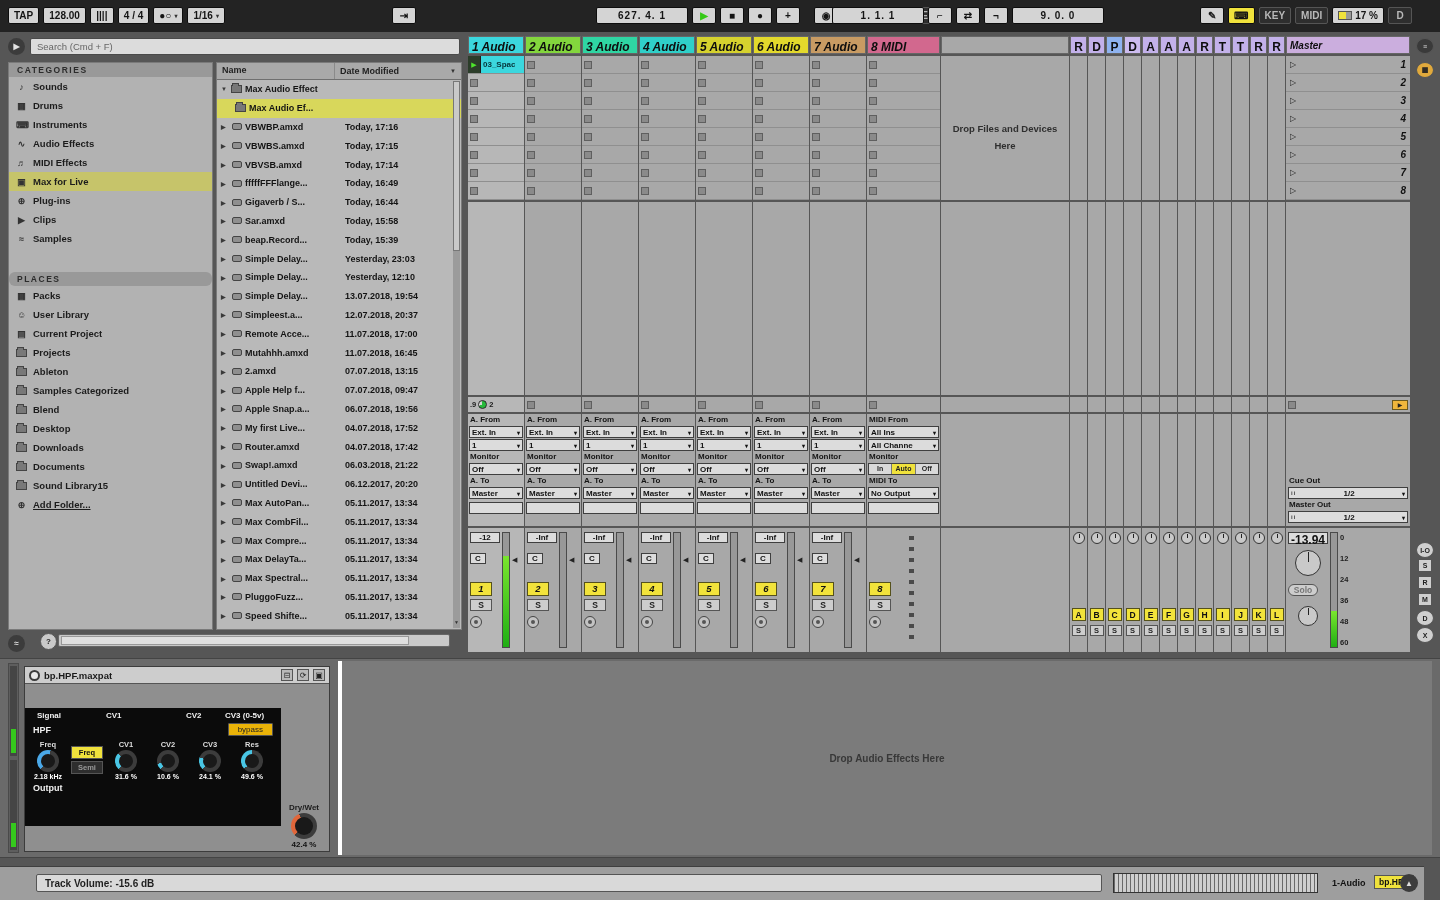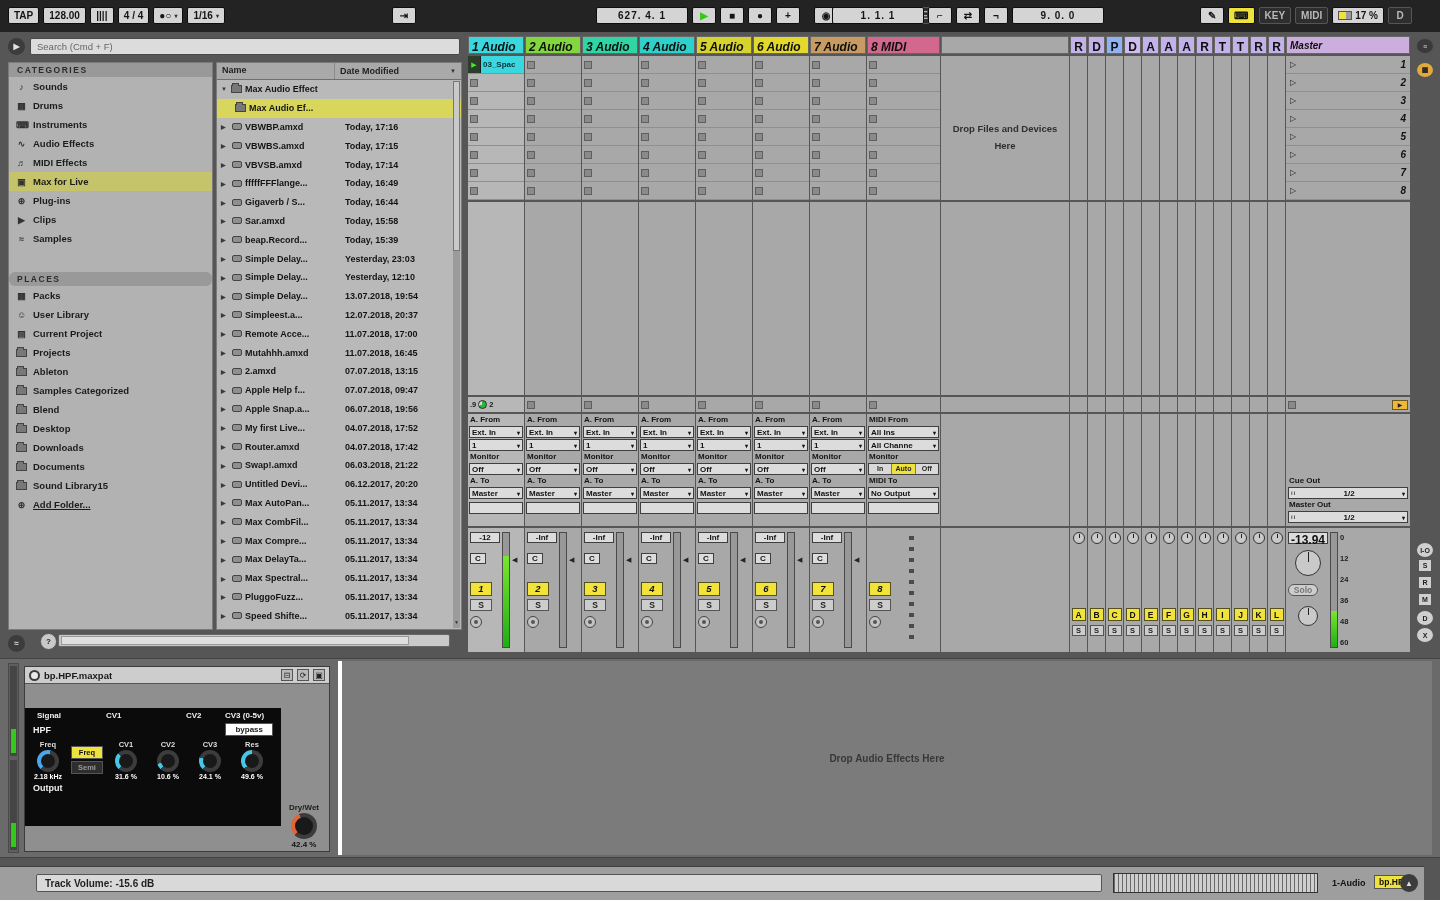--- a/index.html
+++ b/index.html
@@ -172,21 +172,21 @@
   .dev-power { width:11px; height:11px; border-radius:50%; border:2px solid #3a3a3a; background:#e8e8e8; flex:none; }
   .dev-name { font-size:9.5px; font-weight:bold; color:#1a1a1a; flex:1; }
   .dev-ic { width:12px; height:12px; background:#b9b9b9; border:1px solid #555; font-size:8px; color:#222;
             display:flex; align-items:center; justify-content:center; flex:none; }
   .dev-body { position:relative; height:167px; }
   .black-panel { position:absolute; left:0; top:24px; width:256px; height:118px; background:#0b0b0b; color:#f0f0f0; }
   .bp-row.hdr { display:flex; font-size:8px; font-weight:bold; padding:3px 0 2px 12px; }
   .bp-row.hdr span:nth-child(1){ width:69px; } .bp-row.hdr span:nth-child(2){ width:80px; }
   .bp-row.hdr span:nth-child(3){ width:39px; }
   .bp-row.hpf { display:flex; justify-content:space-between; align-items:center; padding:1px 8px; font-size:9px; font-weight:bold; }
-  .bypass { background:#ffffff; color:#222; font-size:8px; font-weight:bold; border:1px solid #555;
+  .bypass { background:#eab308; color:#222; font-size:8px; font-weight:normal; border:1px solid #555;
             border-radius:1px; padding:1px 9px;margin-left:25px; }
   .knob-row { display:flex; align-items:center; padding:3px 4px 0; gap:4px; }
   .kgroup { display:flex; flex-direction:column; align-items:center; width:38px; }
   .klabel { font-size:7.5px; color:#ddd; font-weight:bold; }
   .dev-knob { width:22px; height:22px; border-radius:50%; position:relative; margin:1px 0; background:#3c3c3c; }
   .dev-knob::after { content:''; position:absolute; inset:4px; background:#191919; border-radius:50%; }
   .kval { font-size:7px; color:#fff; font-weight:bold; white-space:nowrap; }
   .ktoggle { display:flex; flex-direction:column; gap:2px; width:32px; }
   .kt { font-size:7.5px; font-weight:bold; background:#2e2e2e; color:#999; border:1px solid #555;
         padding:1px 0; text-align:center; }

